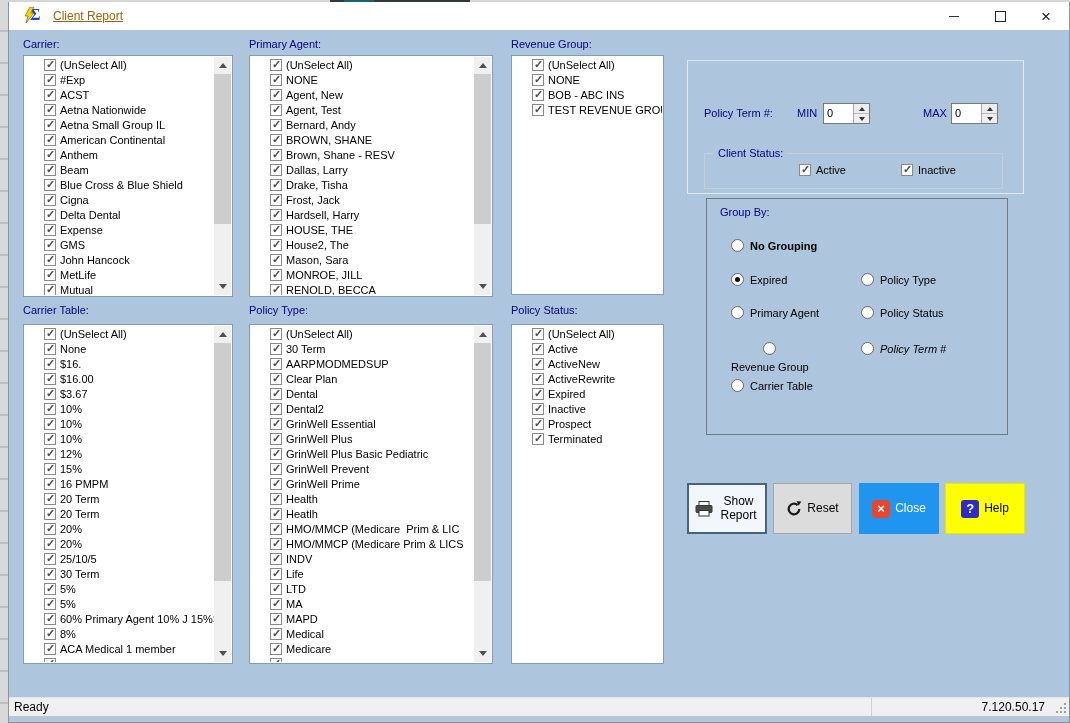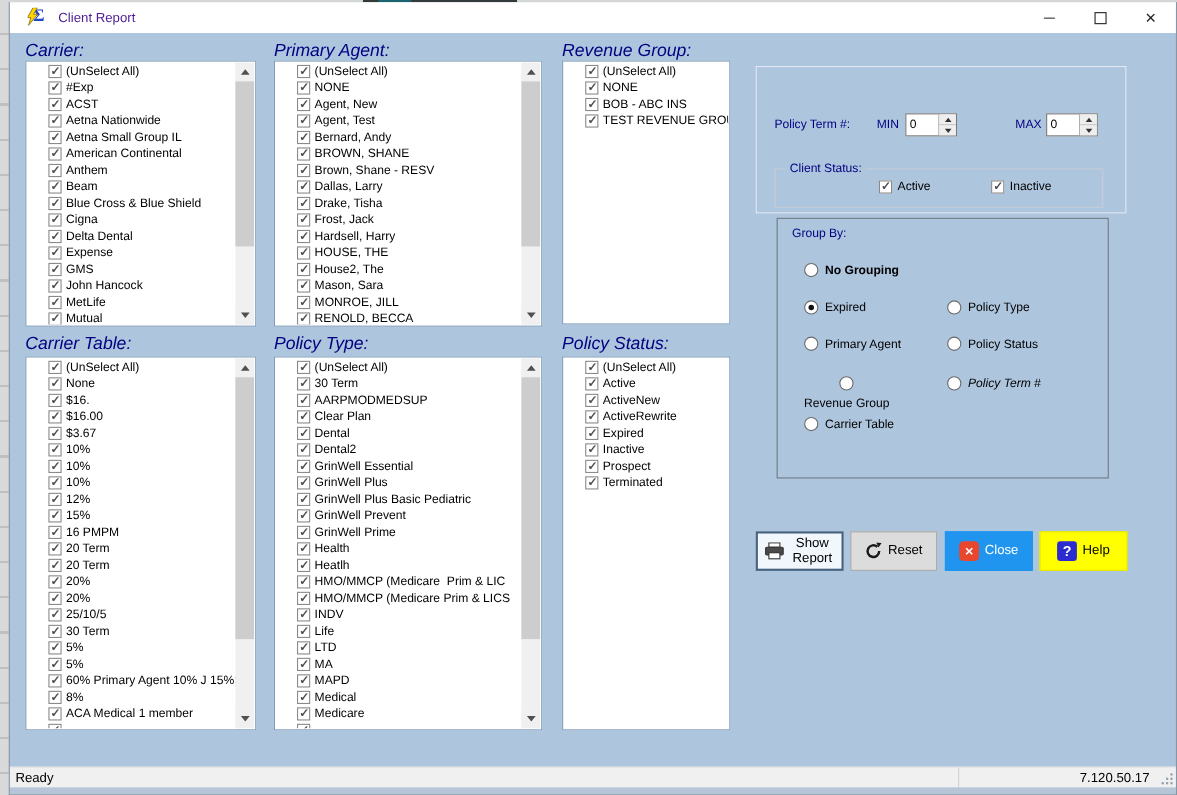--- a/index.html
+++ b/index.html
@@ -15,31 +15,31 @@
   .backdrop-top .teal { position:absolute; left:14px; top:0; width:30px; height:4px; background:#19646e; }
 
   .dialog { position:absolute; left:8px; top:2px; width:1062px; height:721px;
     background:#aec5de; border:1px solid #8896a4; border-top:none; }
 
   
   .titlebar { position:absolute; left:0; top:0; width:100%; height:28px; background:#ffffff; }
   .app-icon { position:absolute; left:18px; top:5px; width:19px; height:18px; }
   .app-icon .sigma { position:absolute; left:3px; top:-1px; font-size:16px; font-weight:bold; color:#1f48c8; font-family:"Liberation Serif", serif; }
   .app-icon svg { position:absolute; left:-2px; top:0; }
-  .wtitle { position:absolute; left:44px; top:0; line-height:28px; font-size:12px; color:#4c1d95; }
+  .wtitle { position:absolute; left:44px; top:0; line-height:28px; font-size:12px; color:#a16207;text-decoration:underline; }
   .win-btns { position:absolute; right:0; top:0; height:28px; display:flex; }
   .wbtn { width:46px; height:28px; display:flex; align-items:center; justify-content:center; }
   .glyph-min { width:10px; height:1px; background:#333; }
   .glyph-max { width:11px; height:11px; border:1px solid #222; background:#fff; }
   .glyph-x { font-size:17px; color:#222; line-height:17px; }
 
   .dbody { position:absolute; left:0; top:28px; width:100%; height:667px; }
 
   
-  .flabel { position:absolute; font-size:16px; color:#000080; white-space:pre;font-style:italic; }
+  .flabel { position:absolute; font-size:11px; color:#000080; white-space:pre; }
 
   
   .listbox { position:absolute; background:#fff; border:1px solid #7f9db9; }
   .items { position:absolute; top:1px; left:1px; right:18px; bottom:1px; overflow:hidden;padding-left:16px; }
   .listbox.no-scroll .items { right:1px; }
   .lrow { display:flex; align-items:center; height:15px; padding-left:3px; gap:4px; font-size:11px; color:#000; }
   .ltext { white-space:pre; }
   .cb { position:relative; width:12px; height:12px; border:1px solid #8a8a8a; background:#fff; flex-shrink:0; }
   .cb::after { content:"\2713"; position:absolute; left:1px; top:-2px; font-size:11px; font-weight:bold; color:#4f4f4f; }
 
@@ -68,21 +68,21 @@
   .mini-up { width:0; height:0; border-left:3px solid transparent; border-right:3px solid transparent; border-bottom:4px solid #333; }
   .mini-dn { width:0; height:0; border-left:3px solid transparent; border-right:3px solid transparent; border-top:4px solid #333; }
 
   .check-opt { position:absolute; display:flex; align-items:center; gap:5px; font-size:11px; color:#000; }
 
   .radio-opt { position:absolute; display:flex; align-items:center; gap:6px; font-size:11px; color:#000; }
   .rb { position:relative; width:13px; height:13px; border:1px solid #6a6a6a; border-radius:50%; background:#fff; flex-shrink:0; }
   .rb.on::after { content:""; position:absolute; left:3px; top:3px; width:5px; height:5px; border-radius:50%; background:#111; }
 
   
-  .btn { position:absolute; top:453px; height:36px; display:flex; align-items:center; justify-content:center; gap:5px; font-size:12px; cursor:default; }
+  .btn { position:absolute; top:453px; height:51px; display:flex; align-items:center; justify-content:center; gap:5px; font-size:12px; cursor:default; }
   .btn .blabel { text-align:center; line-height:1.15; }
   #btn-show { left:678px; width:80px; background:#f2f7fd; border:2px solid #46637f; color:#000; }
   #btn-show .blabel { width:42px; }
   #btn-reset { left:764px; width:79px; background:#dcdcdc; border:1px solid #a8a8a8; color:#000; }
   #btn-close { left:850px; width:80px; background:#2095f0; border:1px solid #2095f0; color:#fff; }
   #btn-help { left:936px; width:80px; background:#ffff00; border:1px solid #e6e600; color:#000; }
   .ico-close { width:18px; height:18px; background:#e8472e; border-radius:4px; color:#fff; font-weight:bold; font-size:13px; line-height:18px; text-align:center; }
   .ico-help { width:18px; height:18px; background:#2b2bd0; border-radius:3px; color:#fff; font-weight:bold; font-size:13px; line-height:18px; text-align:center; }
 
   

